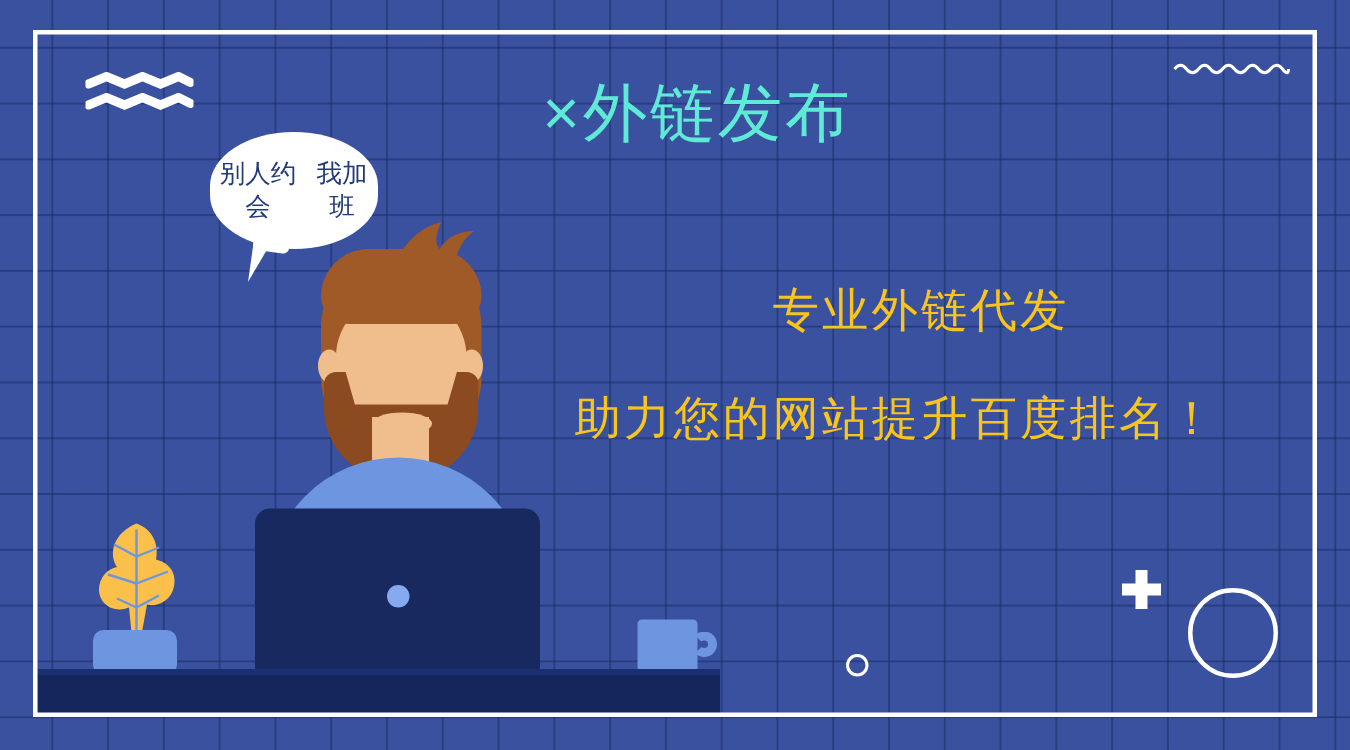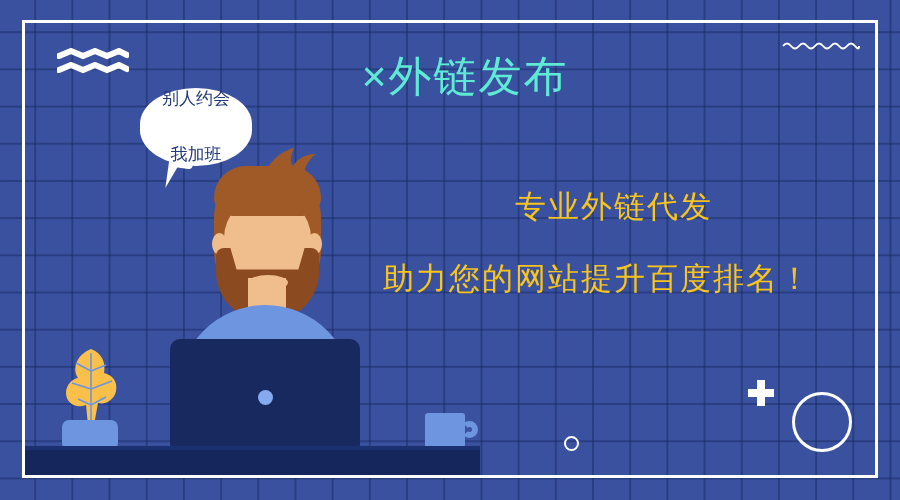--- a/index.html
+++ b/index.html
@@ -90,22 +90,22 @@
   }
   #slogan-1 { left:515px; top:186px; }
   #slogan-2 { left:383px; top:258px; }
 
   
   #speech-bubble {
     position:absolute; left:140px; top:88px;
     width:112px; height:78px;
     background:#ffffff;
     border-radius:50% / 46%;
-    display:flex; align-items:center; justify-content:space-between;
-    flex-direction:column;
+    display:flex; align-items:center; justify-content:center;
+    flex-direction:row;
     color:#223a78;
     font-size:17px;
     line-height:1.28;
     text-align:center;
     z-index:6;
   }
   #speech-tail {
     position:absolute; left:168px; top:150px;
     width:0; height:0;
     border-left:14px solid #ffffff;

